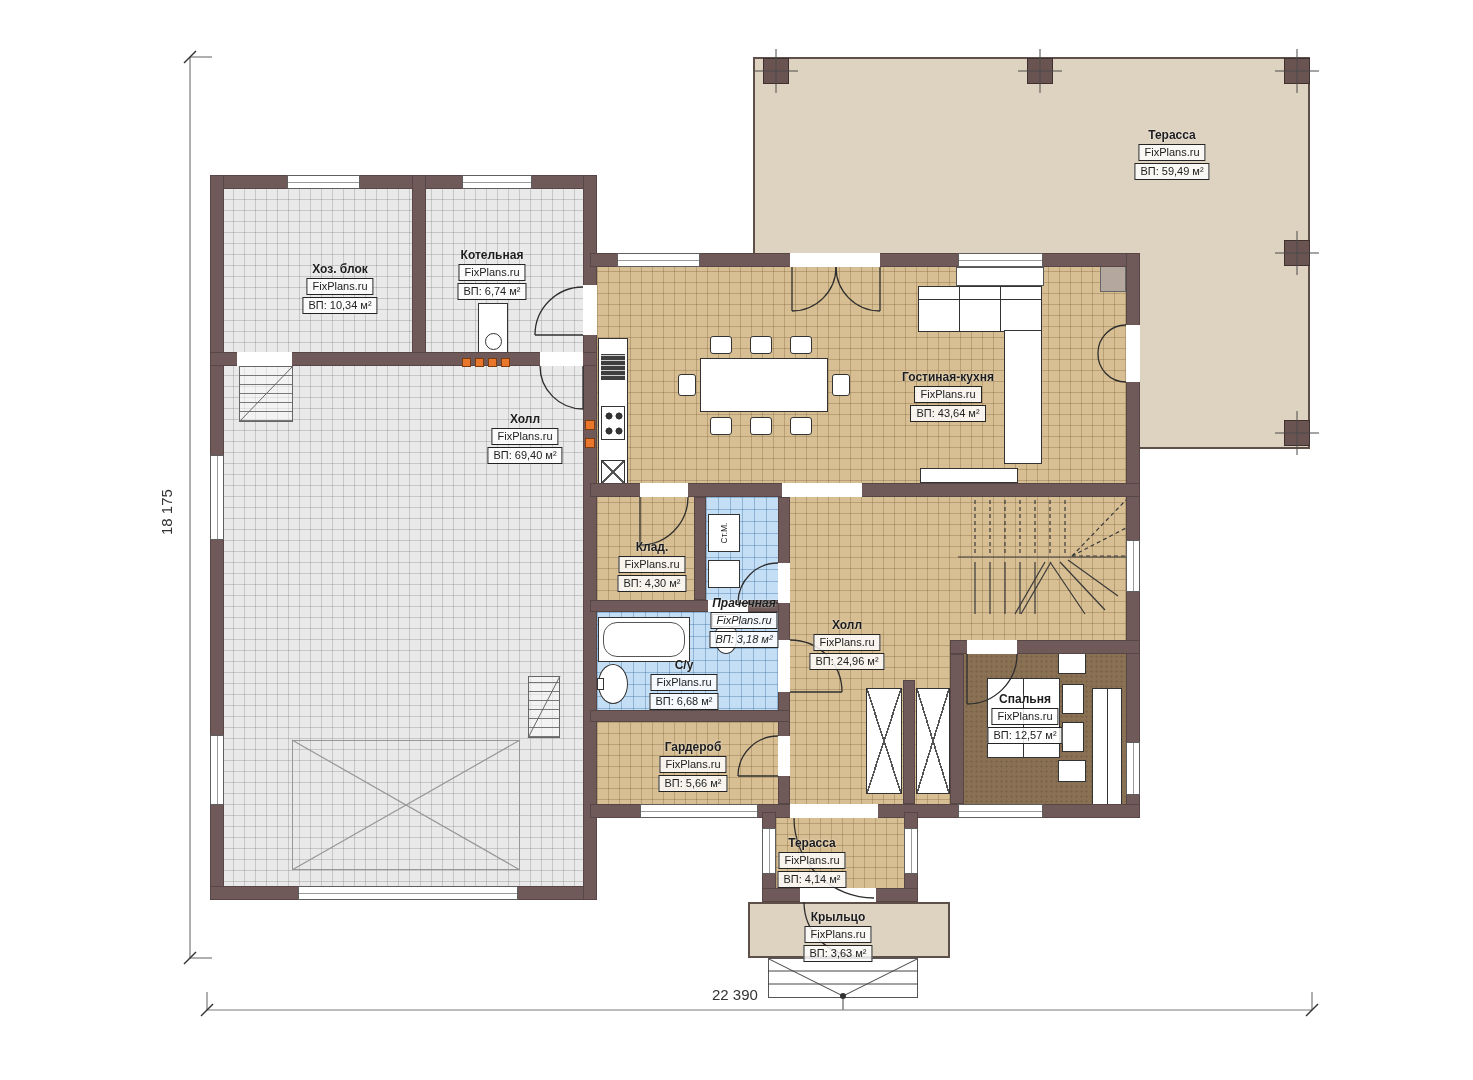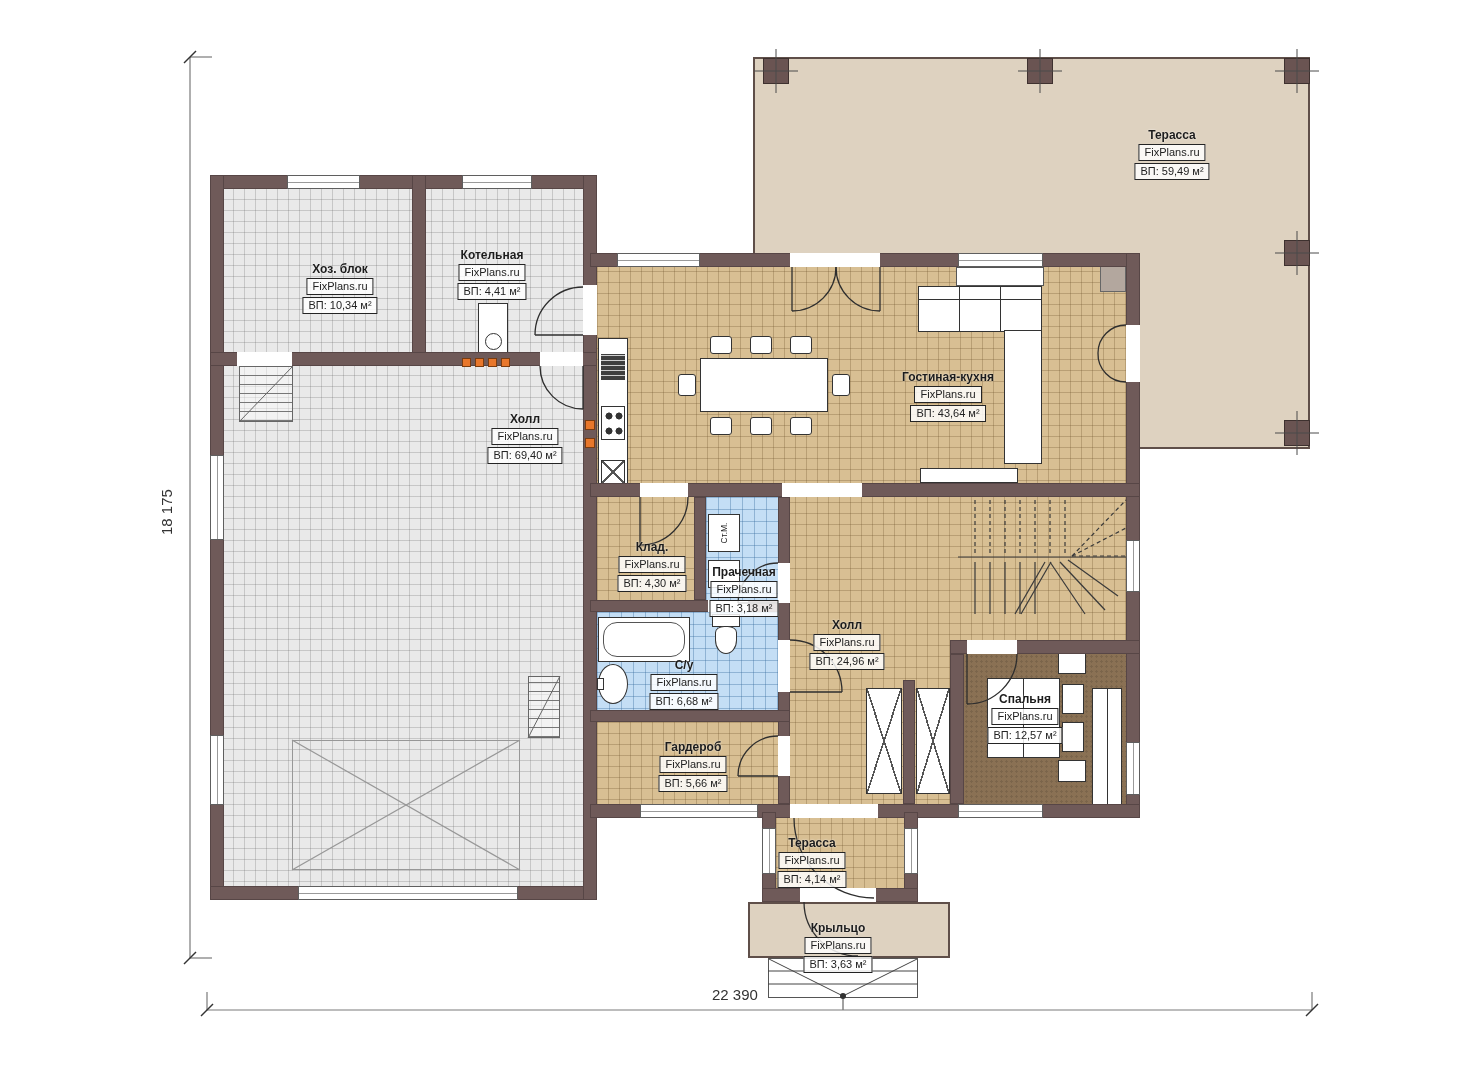--- a/index.html
+++ b/index.html
@@ -283,38 +283,38 @@
     <div class="rl-box">ВП: 59,49 м²</div>
   </div>
   <div class="room-label" style="left:340px;top:262px;">
     <div class="rl-name">Хоз. блок</div>
     <div class="rl-box">FixPlans.ru</div>
     <div class="rl-box">ВП: 10,34 м²</div>
   </div>
   <div class="room-label" style="left:492px;top:248px;">
     <div class="rl-name">Котельная</div>
     <div class="rl-box">FixPlans.ru</div>
-    <div class="rl-box">ВП: 4,41 м²</div>
+    <div class="rl-box">ВП: 6,74 м²</div>
   </div>
   <div class="room-label" style="left:525px;top:412px;">
     <div class="rl-name">Холл</div>
     <div class="rl-box">FixPlans.ru</div>
     <div class="rl-box">ВП: 69,40 м²</div>
   </div>
   <div class="room-label" style="left:948px;top:370px;text-align:center;">
     <div class="rl-name">Гостиная-кухня</div>
     <div class="rl-box">FixPlans.ru</div>
     <div class="rl-box">ВП: 43,64 м²</div>
   </div>
   <div class="room-label" style="left:652px;top:540px;">
     <div class="rl-name">Клад.</div>
     <div class="rl-box">FixPlans.ru</div>
     <div class="rl-box">ВП: 4,30 м²</div>
   </div>
-  <div class="room-label" style="left:744px;top:565px;">
+  <div class="room-label" style="left:744px;top:596px;font-style:italic;">
     <div class="rl-name">Прачечная</div>
     <div class="rl-box">FixPlans.ru</div>
     <div class="rl-box">ВП: 3,18 м²</div>
   </div>
   <div class="room-label" style="left:847px;top:618px;">
     <div class="rl-name">Холл</div>
     <div class="rl-box">FixPlans.ru</div>
     <div class="rl-box">ВП: 24,96 м²</div>
   </div>
   <div class="room-label" style="left:684px;top:658px;">
@@ -330,21 +330,21 @@
   <div class="room-label" style="left:1025px;top:692px;">
     <div class="rl-name">Спальня</div>
     <div class="rl-box">FixPlans.ru</div>
     <div class="rl-box">ВП: 12,57 м²</div>
   </div>
   <div class="room-label" style="left:812px;top:836px;">
     <div class="rl-name">Терасса</div>
     <div class="rl-box">FixPlans.ru</div>
     <div class="rl-box">ВП: 4,14 м²</div>
   </div>
-  <div class="room-label" style="left:838px;top:910px;margin-top:11px;">
+  <div class="room-label" style="left:838px;top:910px;">
     <div class="rl-name">Крыльцо</div>
     <div class="rl-box">FixPlans.ru</div>
     <div class="rl-box">ВП: 3,63 м²</div>
   </div>
 
   <div class="dim-text" style="left:158px;top:535px;transform:rotate(-90deg);transform-origin:0 0;">18 175</div>
   <div class="dim-text" style="left:712px;top:986px;">22 390</div>
 
 </div>
 

